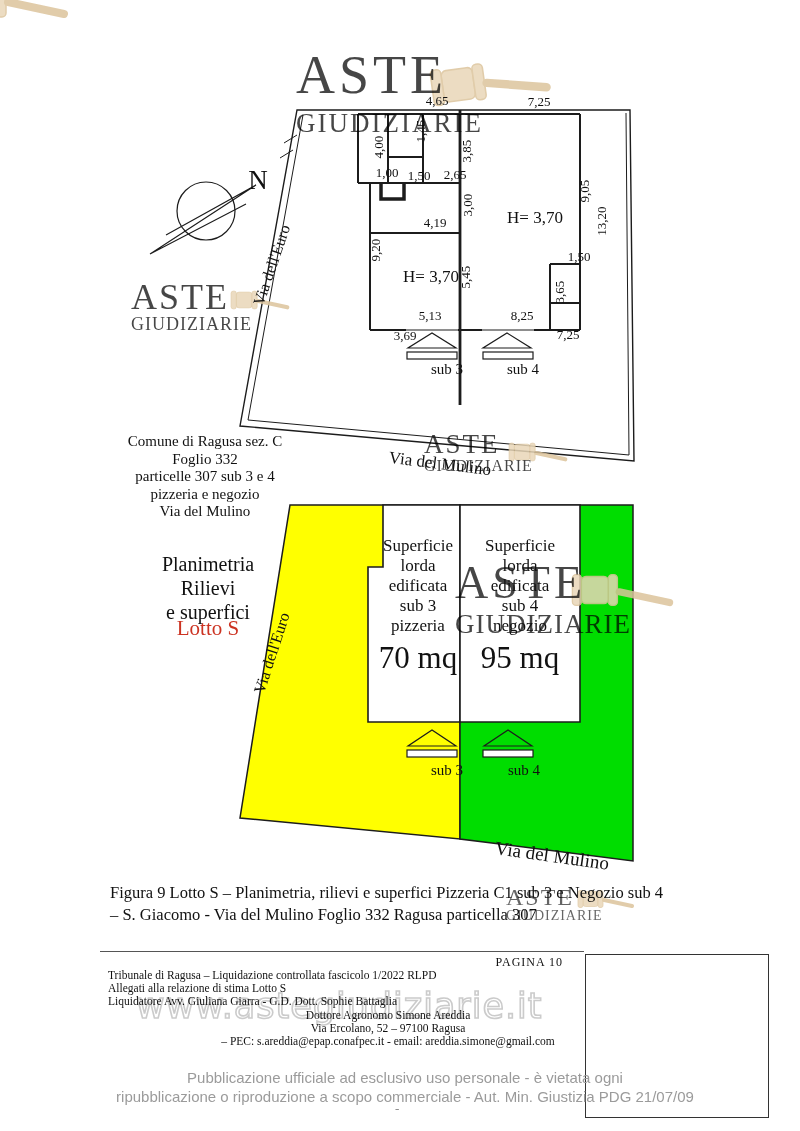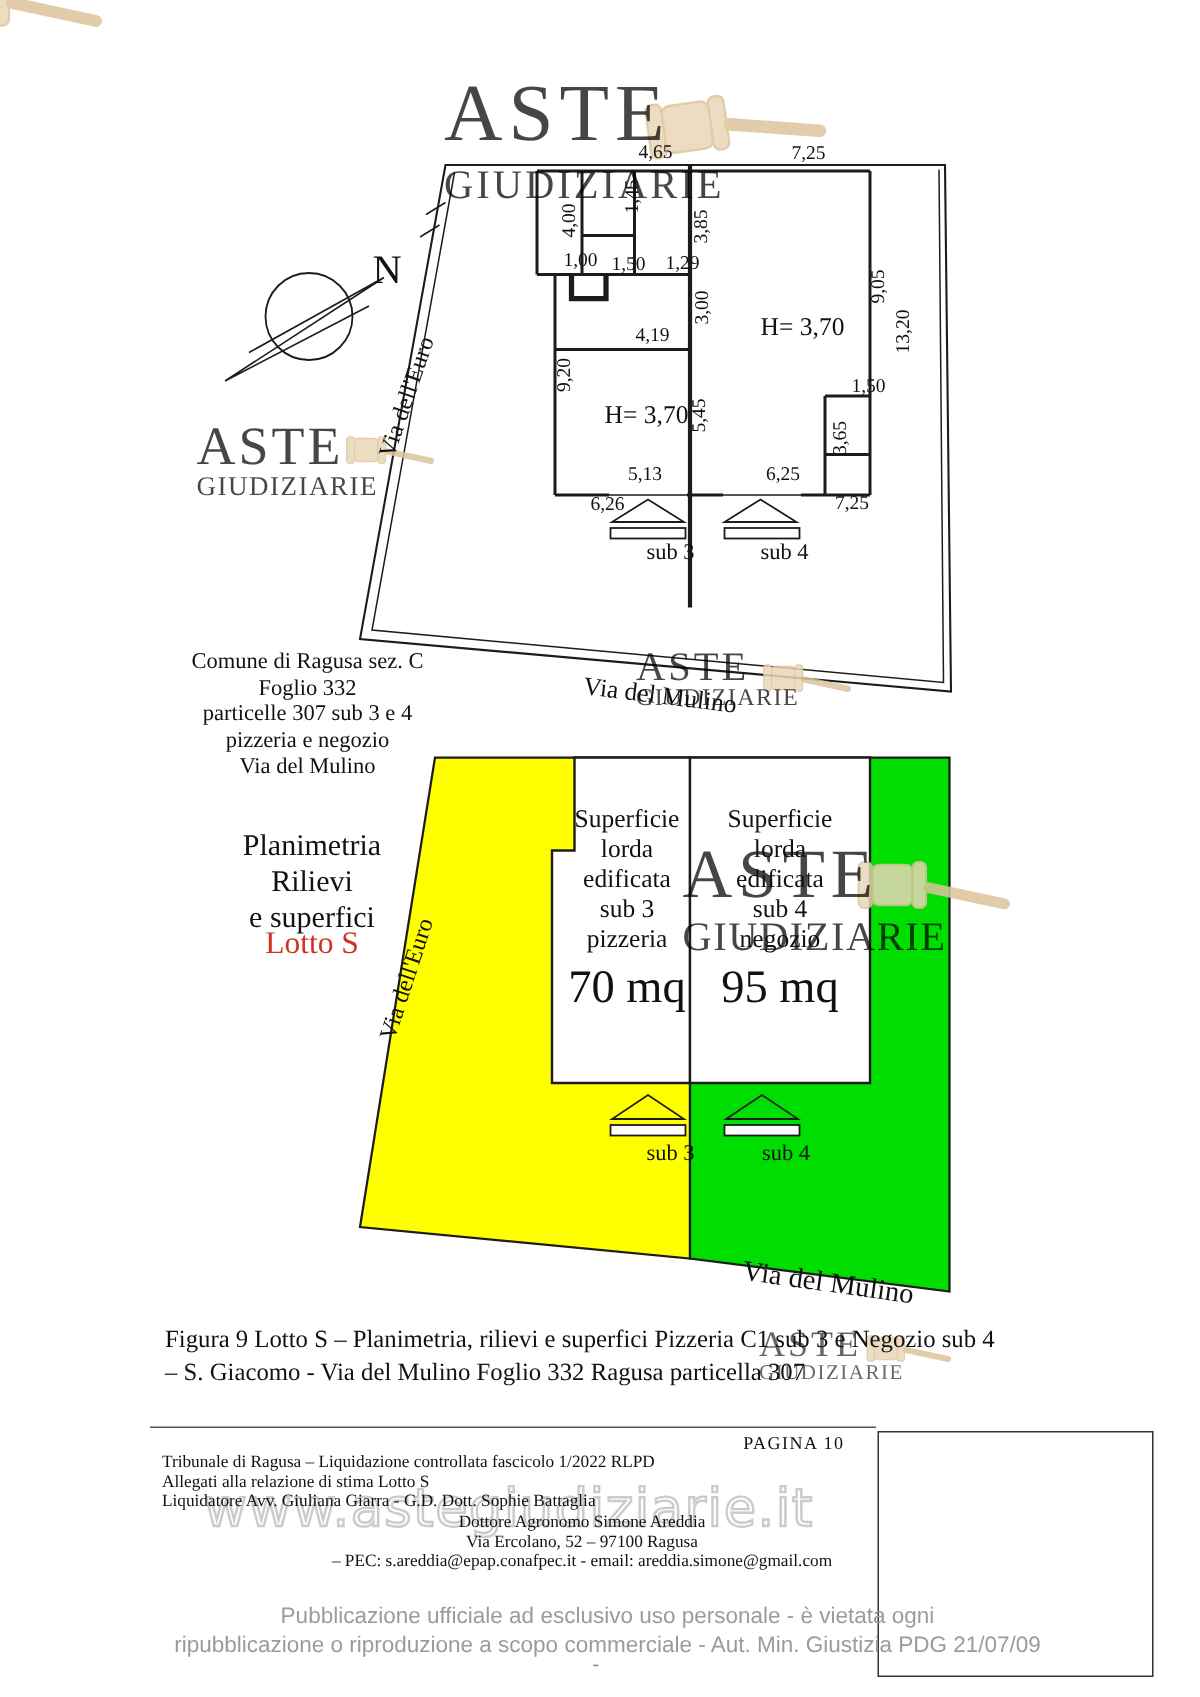--- a/index.html
+++ b/index.html
@@ -142,34 +142,34 @@
   <div class="wm-url">www.astegiudiziarie.it</div>
 
   <div class="labels">
       <span style="left: 421px; top: 101px; font-size: 13px; transform: translate(-50%, -50%);">4,65</span>
       <span style="left: 523px; top: 102px; font-size: 13px; transform: translate(-50%, -50%);">7,25</span>
       <span style="left: 405px; top: 131px; font-size: 13px; transform: translate(-50%, -50%) rotate(-90deg);">1,45</span>
       <span style="left: 363px; top: 147px; font-size: 13px; transform: translate(-50%, -50%) rotate(-90deg);">4,00</span>
       <span style="left: 451px; top: 151px; font-size: 13px; transform: translate(-50%, -50%) rotate(-90deg);">3,85</span>
       <span style="left: 371px; top: 173px; font-size: 13px; transform: translate(-50%, -50%);">1,00</span>
       <span style="left: 403px; top: 176px; font-size: 13px; transform: translate(-50%, -50%);">1,50</span>
-      <span style="left: 439px; top: 175px; font-size: 13px; transform: translate(-50%, -50%);">1,29</span>
+      <span style="left: 439px; top: 175px; font-size: 13px; transform: translate(-50%, -50%);">2,65</span>
       <span style="left: 452px; top: 205px; font-size: 13px; transform: translate(-50%, -50%) rotate(-90deg);">3,00</span>
       <span style="left: 419px; top: 223px; font-size: 13px; transform: translate(-50%, -50%);">4,19</span>
       <span style="left: 360px; top: 250px; font-size: 13px; transform: translate(-50%, -50%) rotate(-90deg);">9,20</span>
       <span style="left: 415px; top: 277px; font-size: 17px; transform: translate(-50%, -50%);">H= 3,70</span>
       <span style="left: 450px; top: 277px; font-size: 13px; transform: translate(-50%, -50%) rotate(-90deg);">5,45</span>
       <span style="left: 414px; top: 316px; font-size: 13px; transform: translate(-50%, -50%);">5,13</span>
-      <span style="left: 389px; top: 336px; font-size: 13px; transform: translate(-50%, -50%);">6,26</span>
+      <span style="left: 389px; top: 336px; font-size: 13px; transform: translate(-50%, -50%);">3,69</span>
       <span style="left: 519px; top: 218px; font-size: 17px; transform: translate(-50%, -50%);">H= 3,70</span>
       <span style="left: 569px; top: 191px; font-size: 13px; transform: translate(-50%, -50%) rotate(-90deg);">9,05</span>
       <span style="left: 586px; top: 221px; font-size: 13px; transform: translate(-50%, -50%) rotate(-90deg);">13,20</span>
       <span style="left: 563px; top: 257px; font-size: 13px; transform: translate(-50%, -50%);">1,50</span>
       <span style="left: 544px; top: 292px; font-size: 13px; transform: translate(-50%, -50%) rotate(-90deg);">3,65</span>
-      <span style="left: 506px; top: 316px; font-size: 13px; transform: translate(-50%, -50%);">6,25</span>
+      <span style="left: 506px; top: 316px; font-size: 13px; transform: translate(-50%, -50%);">8,25</span>
       <span style="left: 552px; top: 335px; font-size: 13px; transform: translate(-50%, -50%);">7,25</span>
     </div>
   <div class="labels">
       <span style="left: 242px; top: 180px; font-size: 27px; transform: translate(-50%, -50%);">N</span>
       <span style="left: 256px; top: 265px; font-size: 16px; transform: translate(-50%, -50%) rotate(-71deg);">Via dell'Euro</span>
       <span style="left: 424px; top: 464px; font-size: 17px; transform: translate(-50%, -50%) rotate(7deg);">Via del Mulino</span>
       <span style="left: 431px; top: 369px; font-size: 15px; transform: translate(-50%, -50%);">sub 3</span>
       <span style="left: 507px; top: 369px; font-size: 15px; transform: translate(-50%, -50%);">sub 4</span>
     </div>
   <div class="labels">

